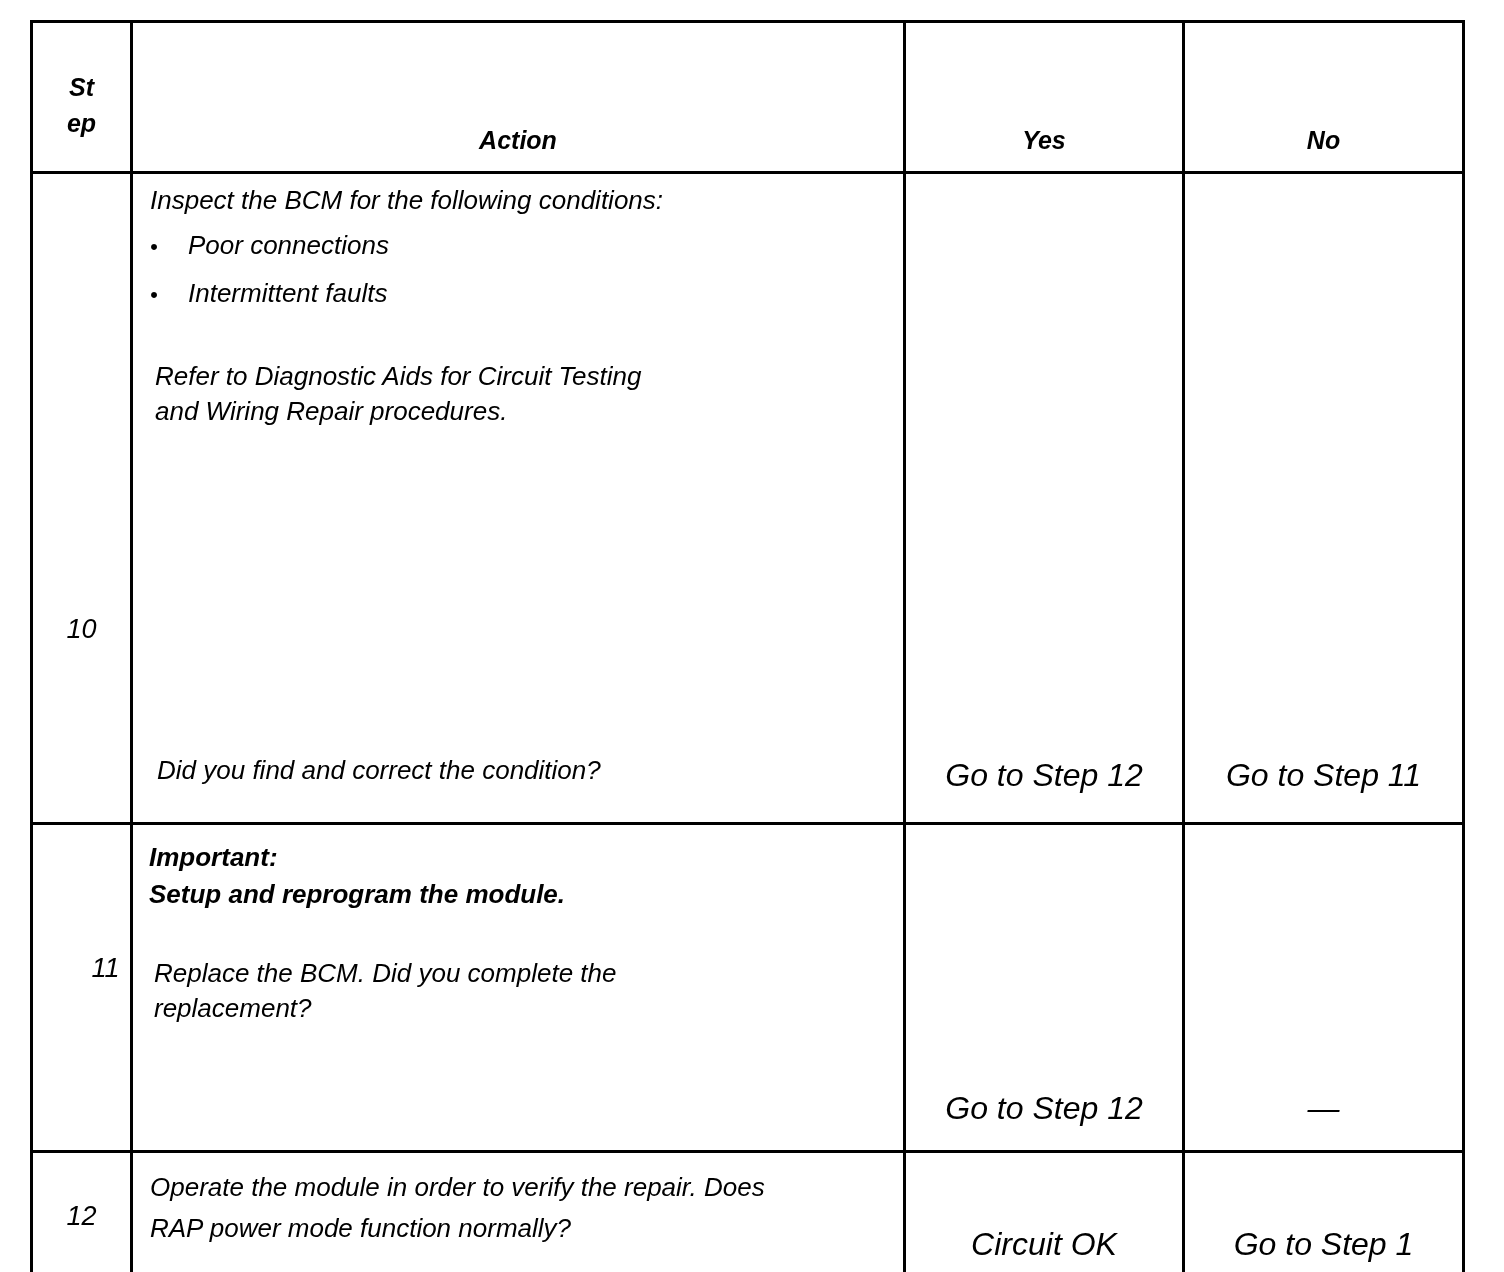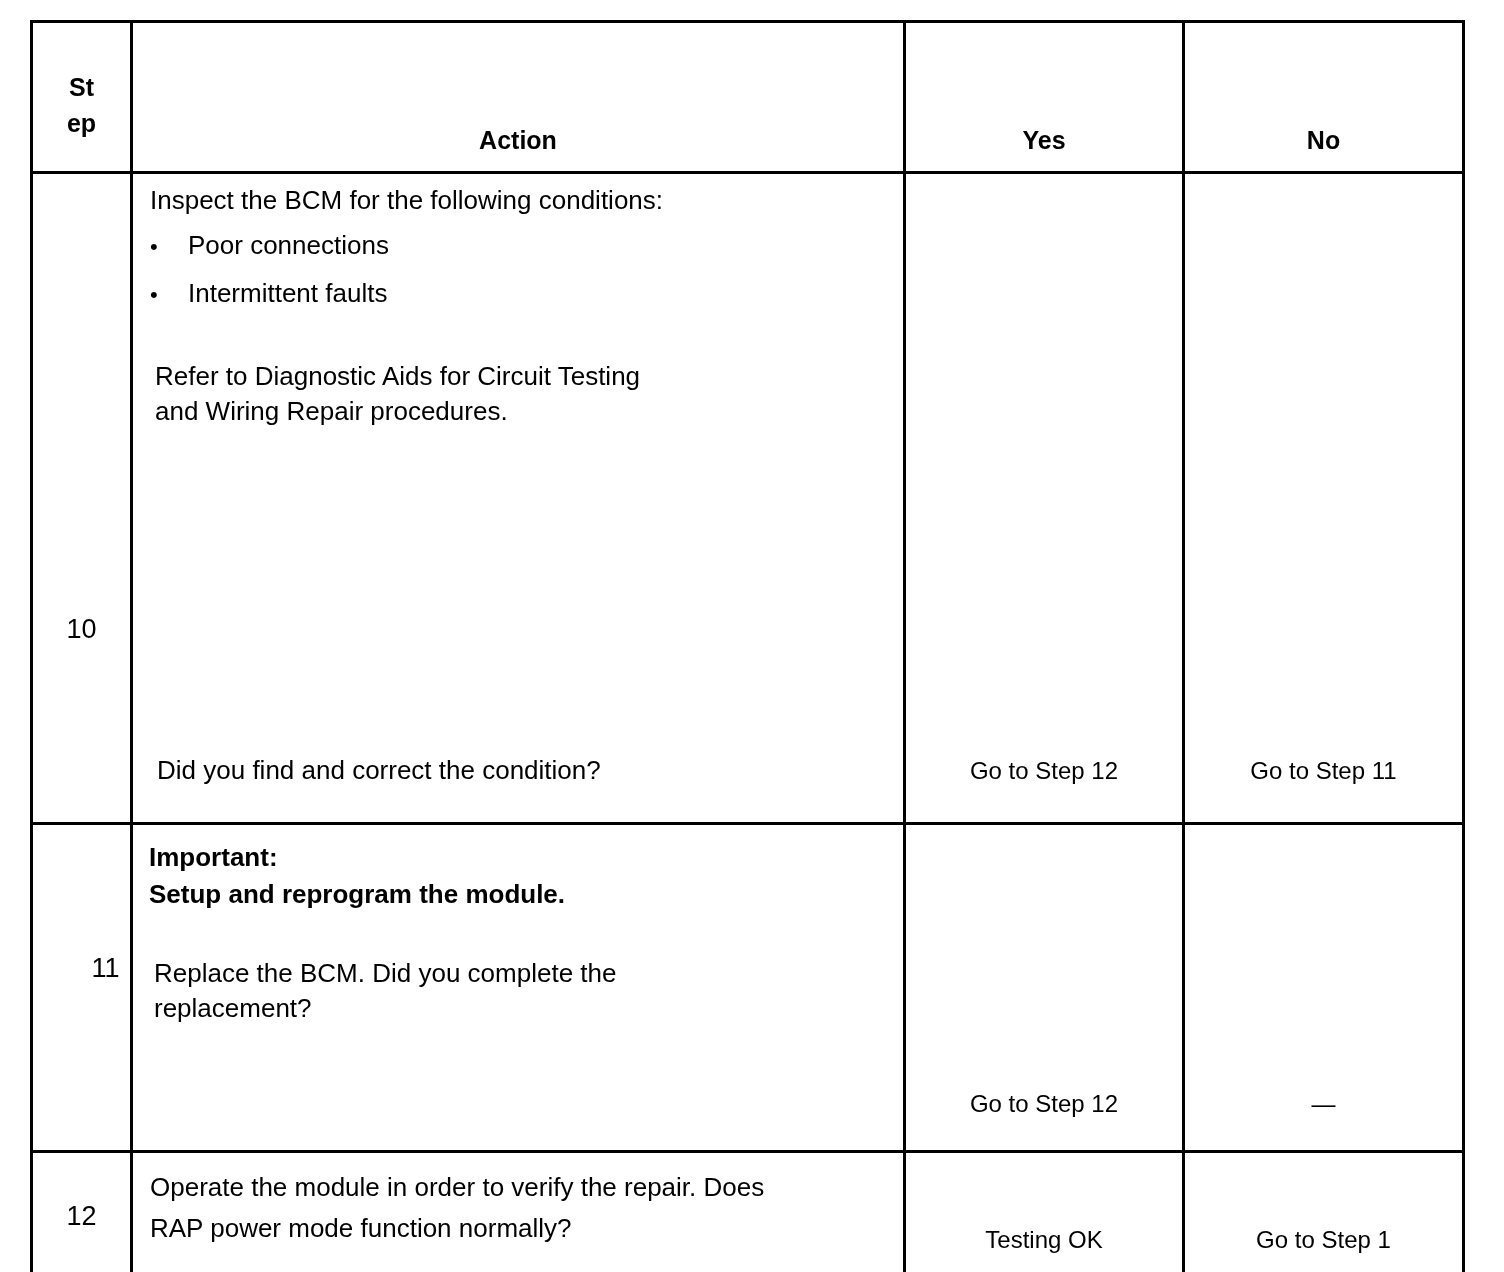--- a/index.html
+++ b/index.html
@@ -33,20 +33,21 @@
     table-layout: fixed;
     background: #ffffff;
   }
 
   .diag-table td,
   .diag-table th {
     border: 3px solid #000000;
     vertical-align: top;
     padding: 0;
     background: #ffffff;
+    font-style: italic;
   }
 
   
   col.c-step   { width: 100px; }
   col.c-action { width: 773px; }
   col.c-yes    { width: 279px; }
   col.c-no     { width: 280px; }
 
   
   .hdr-row th {
@@ -80,21 +81,21 @@
     font-size: 27px;
     position: relative;
   }
   .cell-action {
     font-size: 26px;
     line-height: 1.0;
     position: relative;
   }
   .cell-yesno {
     text-align: center;
-    font-size: 24px;
+    font-size: 32px;
     position: relative;
   }
 
   
   .row-10 td { height: 648px; }
   .r10-step-num {
     position: absolute;
     left: 0; right: 0;
     top: 440px;
     text-align: center;
@@ -308,21 +309,21 @@
         <td class="cell-step">
           <div class="r12-step-num">12</div>
         </td>
         <td class="cell-action">
           <div class="r12-action">
             <div class="r12-text">Operate the module in order to verify the repair. Does
 RAP power mode function normally?</div>
           </div>
         </td>
         <td class="cell-yesno">
-          <div class="r12-yes">Testing OK</div>
+          <div class="r12-yes">Circuit OK</div>
         </td>
         <td class="cell-yesno">
           <div class="r12-no">Go to Step 1</div>
         </td>
       </tr>
 
     </tbody>
   </table>
 
 </div>

